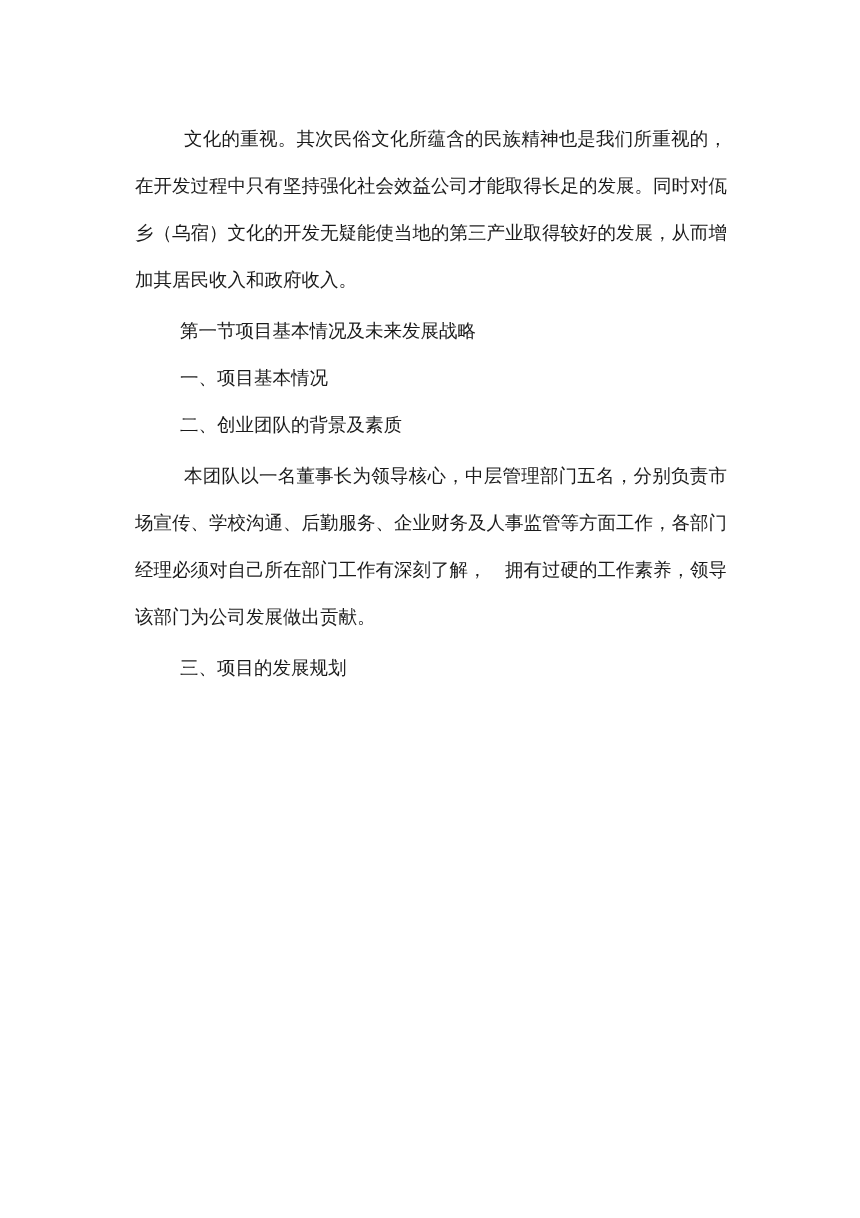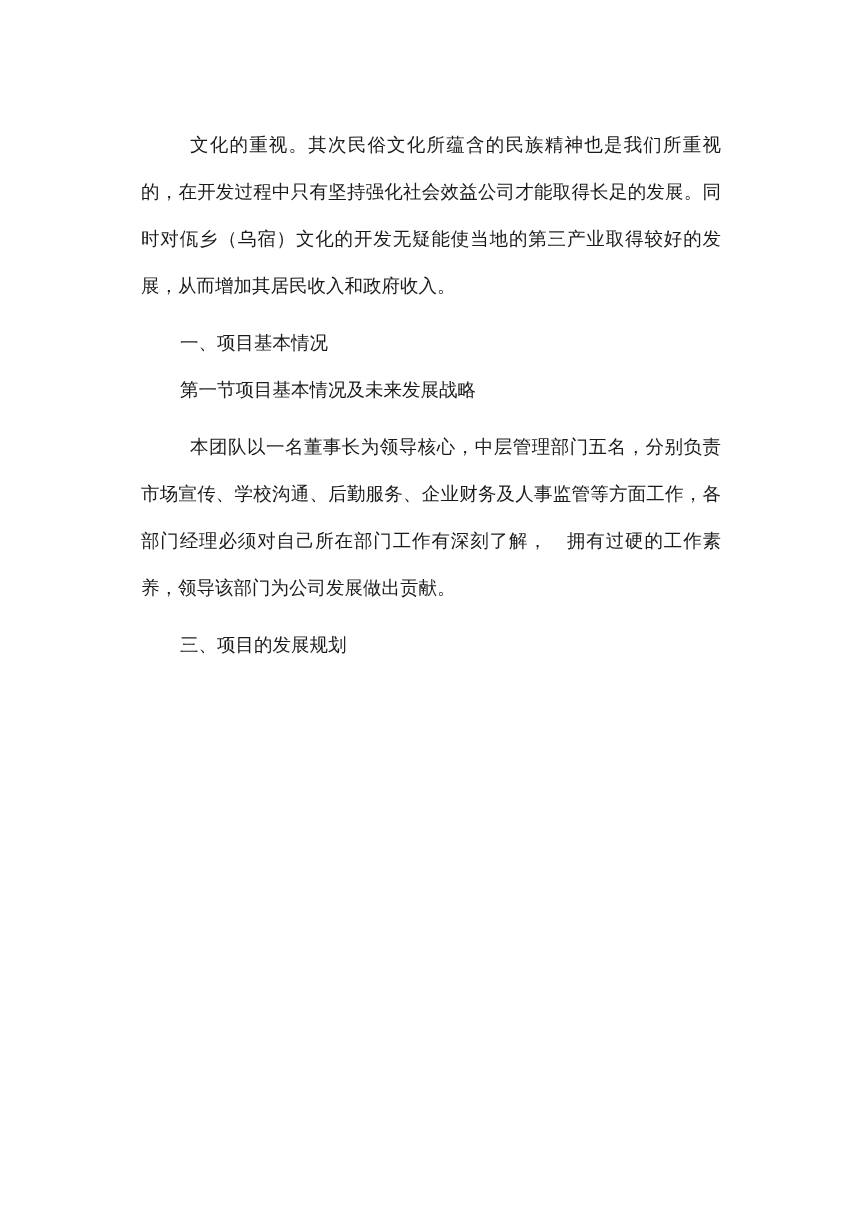--- a/index.html
+++ b/index.html
@@ -2,26 +2,27 @@
 <html><head>
 <meta charset="utf-8">
 <style>
   html, body { margin: 0; padding: 0; background: #ffffff; }
   body { width: 860px; height: 1218px; position: relative; overflow: hidden; }
   .page {
     position: absolute; left: 131px; top: 111px; width: 600px;
     font-family: "DejaVu Serif", "Liberation Serif", serif;
     font-size: 18.5px; color: #1a1a1a; line-height: 47px;
   }
-  .para { margin: 10px; text-align: justify; text-align-last: left; }
+  .para { margin: 4px; text-align: justify; text-align-last: left; }
   .indent { text-indent: 49px; }
   .heading { margin: 0; padding-left: 49px; }
 </style>
 </head>
 <body>
 
 <div class="page">
   <p class="para indent">文化的重视。其次民俗文化所蕴含的民族精神也是我们所重视的，在开发过程中只有坚持强化社会效益公司才能取得长足的发展。同时对佤乡（乌宿）文化的开发无疑能使当地的第三产业取得较好的发展，从而增加其居民收入和政府收入。</p>
+  <p class="heading">第一节项目基本情况及未来发展战略</p>
   <p class="heading">一、项目基本情况</p>
-  <p class="heading">第一节项目基本情况及未来发展战略</p>
+  <p class="heading">二、创业团队的背景及素质</p>
   <p class="para indent">本团队以一名董事长为领导核心，中层管理部门五名，分别负责市场宣传、学校沟通、后勤服务、企业财务及人事监管等方面工作，各部门经理必须对自己所在部门工作有深刻了解，　拥有过硬的工作素养，领导该部门为公司发展做出贡献。</p>
   <p class="heading">三、项目的发展规划</p>
 </div>
 
 </body></html>

